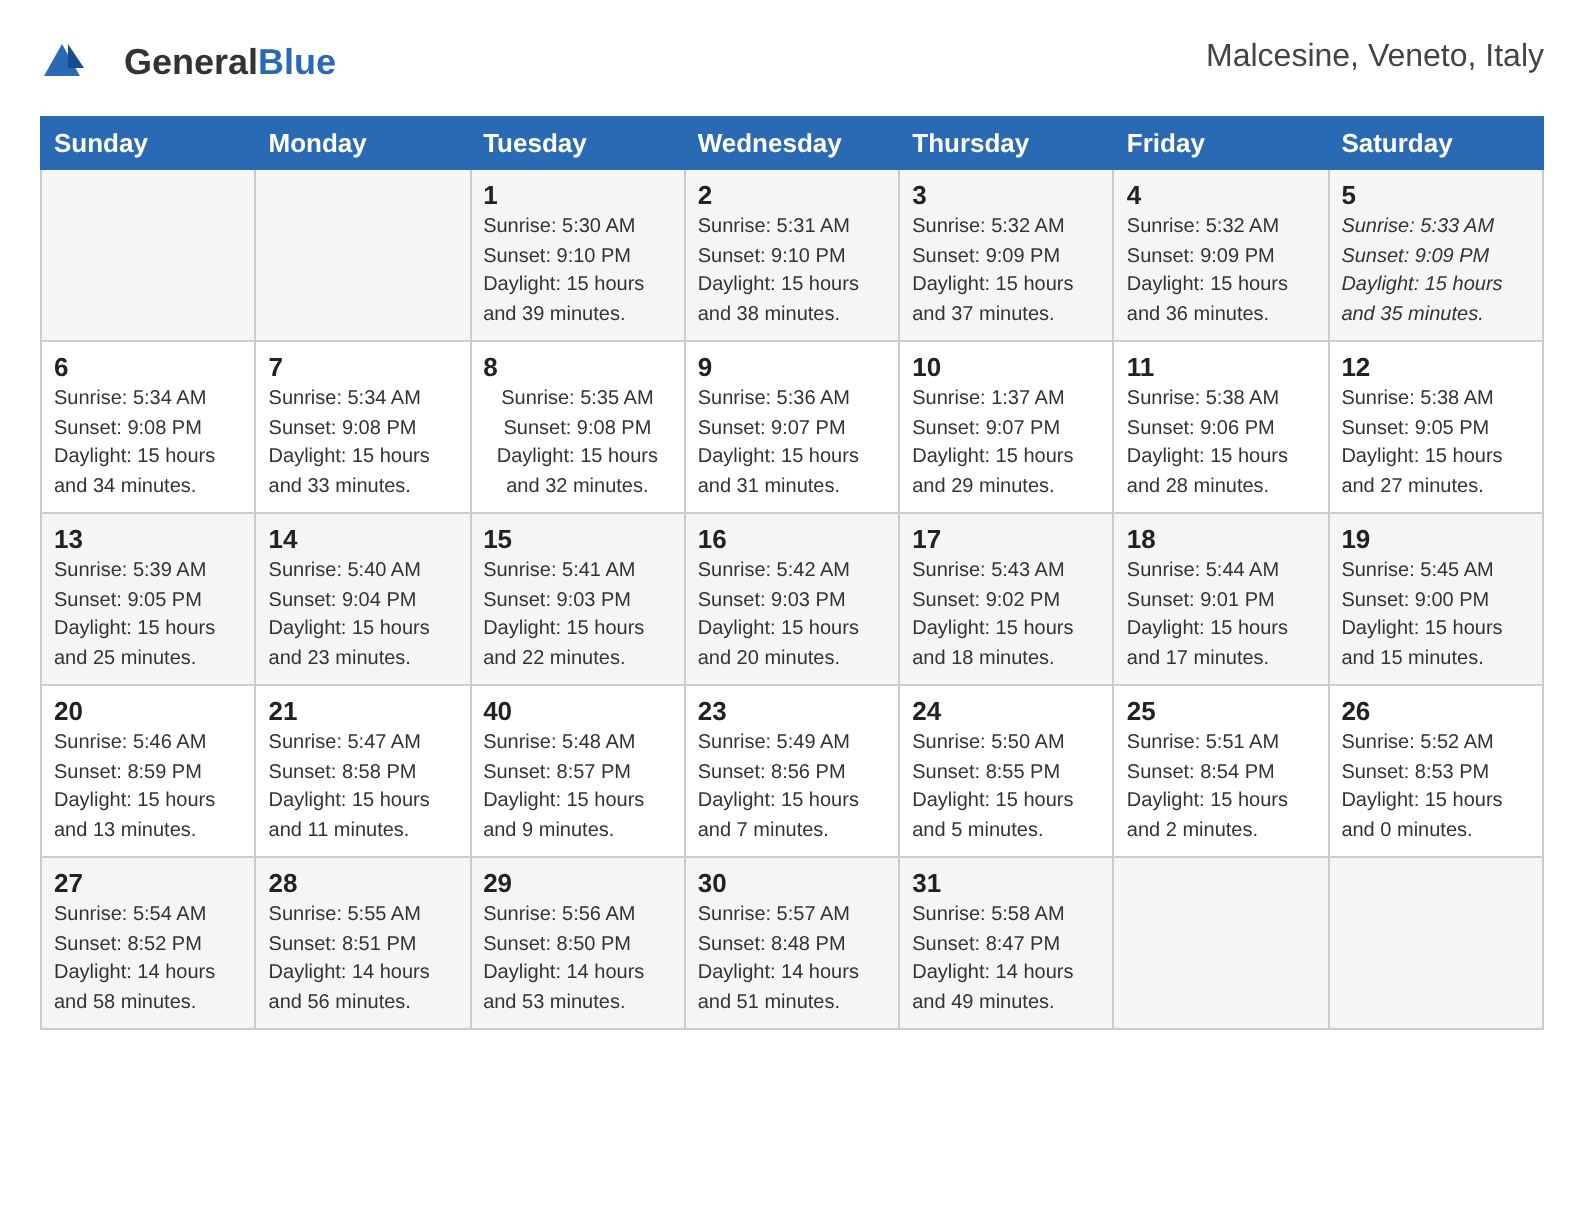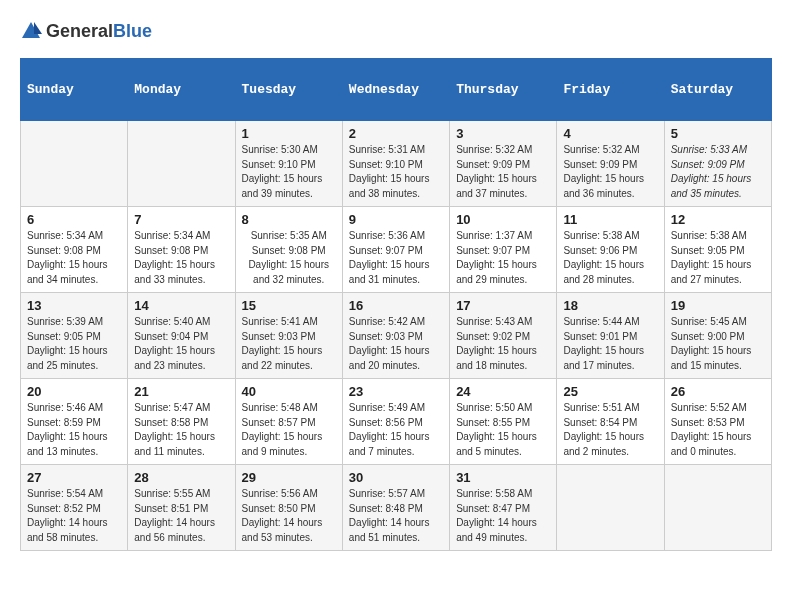--- a/index.html
+++ b/index.html
@@ -12,21 +12,21 @@
     }
     .header-area {
       display: flex;
       justify-content: space-between;
       align-items: flex-start;
       margin-bottom: 16px;
     }
     .logo {
       display: flex;
       align-items: center;
-      gap: 4px;
+      gap: 20px;
     }
     .logo-text-general {
       font-size: 18px;
       font-weight: bold;
       color: #333;
     }
     .logo-text-blue {
       font-size: 18px;
       font-weight: bold;
       color: #2a6ab5;
@@ -50,24 +50,23 @@
     table {
       width: 100%;
       border-collapse: collapse;
       table-layout: fixed;
     }
     thead tr th {
       background-color: #2a6ab5;
       color: #fff;
       font-size: 13px;
       font-weight: bold;
-      padding: 23px 6px;
+      padding: 5px 6px;
       text-align: left;
       border: 1px solid #2a6ab5;
-      font-family: Liberation Mono, monospace;
     }
     tbody tr td {
       border: 1px solid #ccc;
       vertical-align: top;
       padding: 5px 6px;
       font-size: 10.5px;
       color: #333;
       height: 85px;
     }
     tbody tr:nth-child(odd) td {
@@ -96,20 +95,21 @@
   <div class="logo">
     <svg class="logo-icon" viewBox="0 0 22 22">
       <polygon points="11,2 20,18 2,18" fill="#2a6ab5"></polygon>
       <polygon points="14,2 22,14 14,14" fill="#1a4a90"></polygon>
     </svg>
     <div>
       <span class="logo-text-general">General</span><span class="logo-text-blue">Blue</span>
     </div>
   </div>
   <div class="title-area">
+    <div class="cal-subtitle">Malcesine, Veneto, Italy</div>
   </div>
 </div>
 
 <table>
   <thead>
     <tr>
     <th>Sunday</th>
         <th>Monday</th>
         <th>Tuesday</th>
         <th>Wednesday</th>

